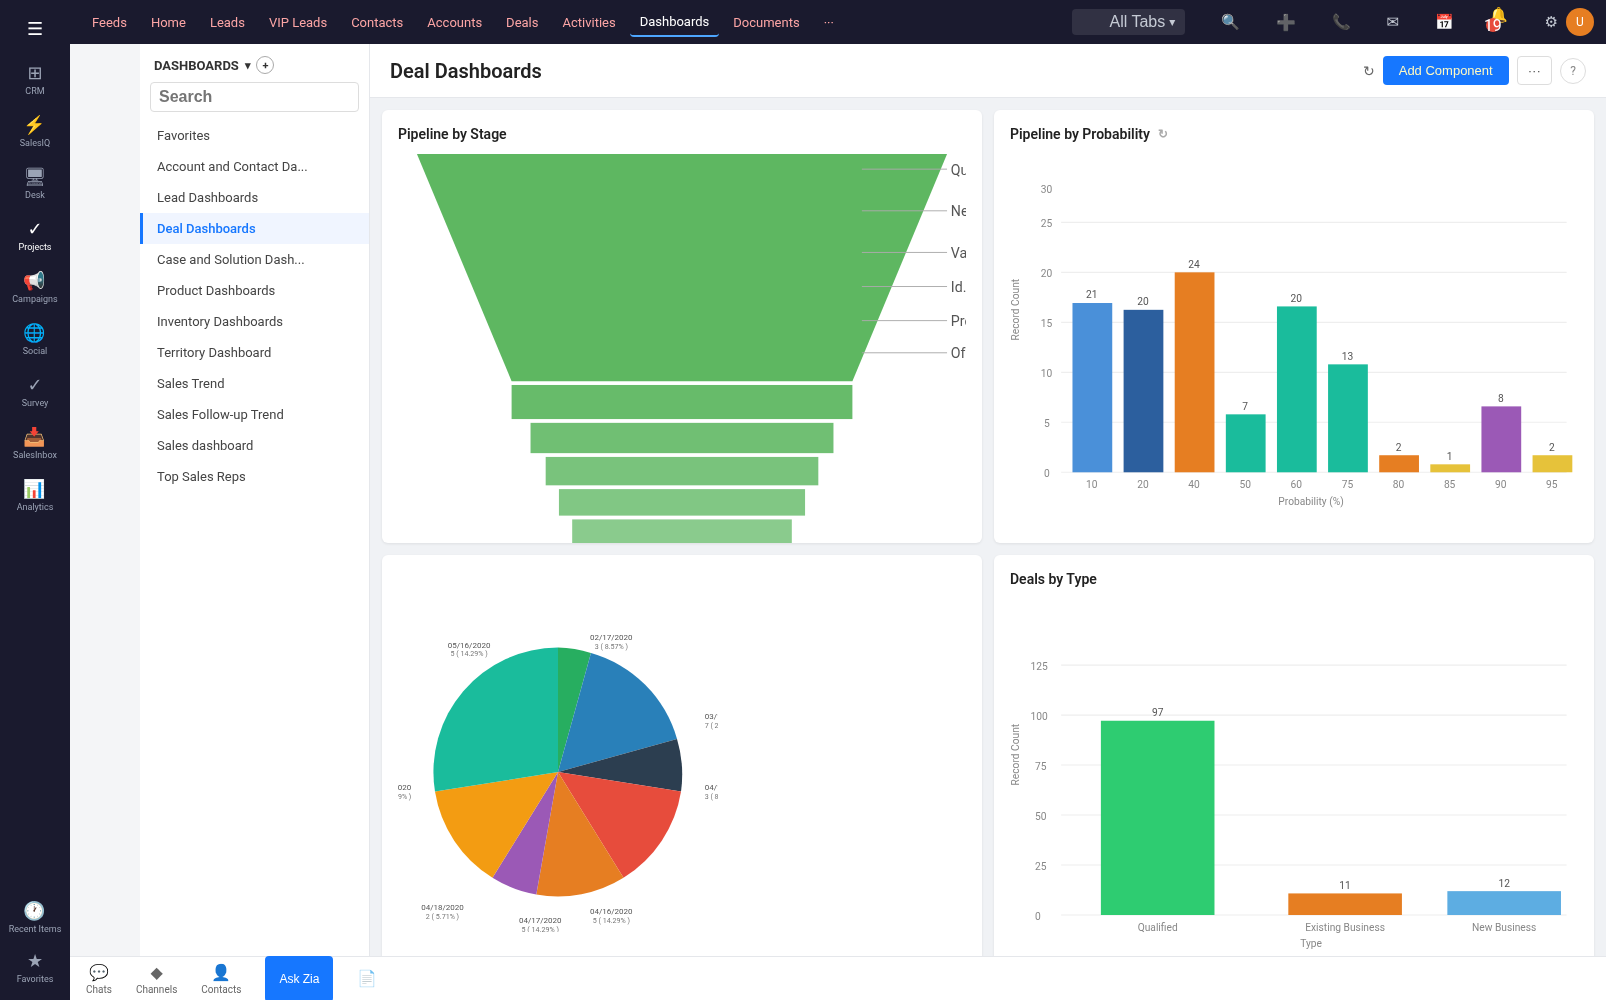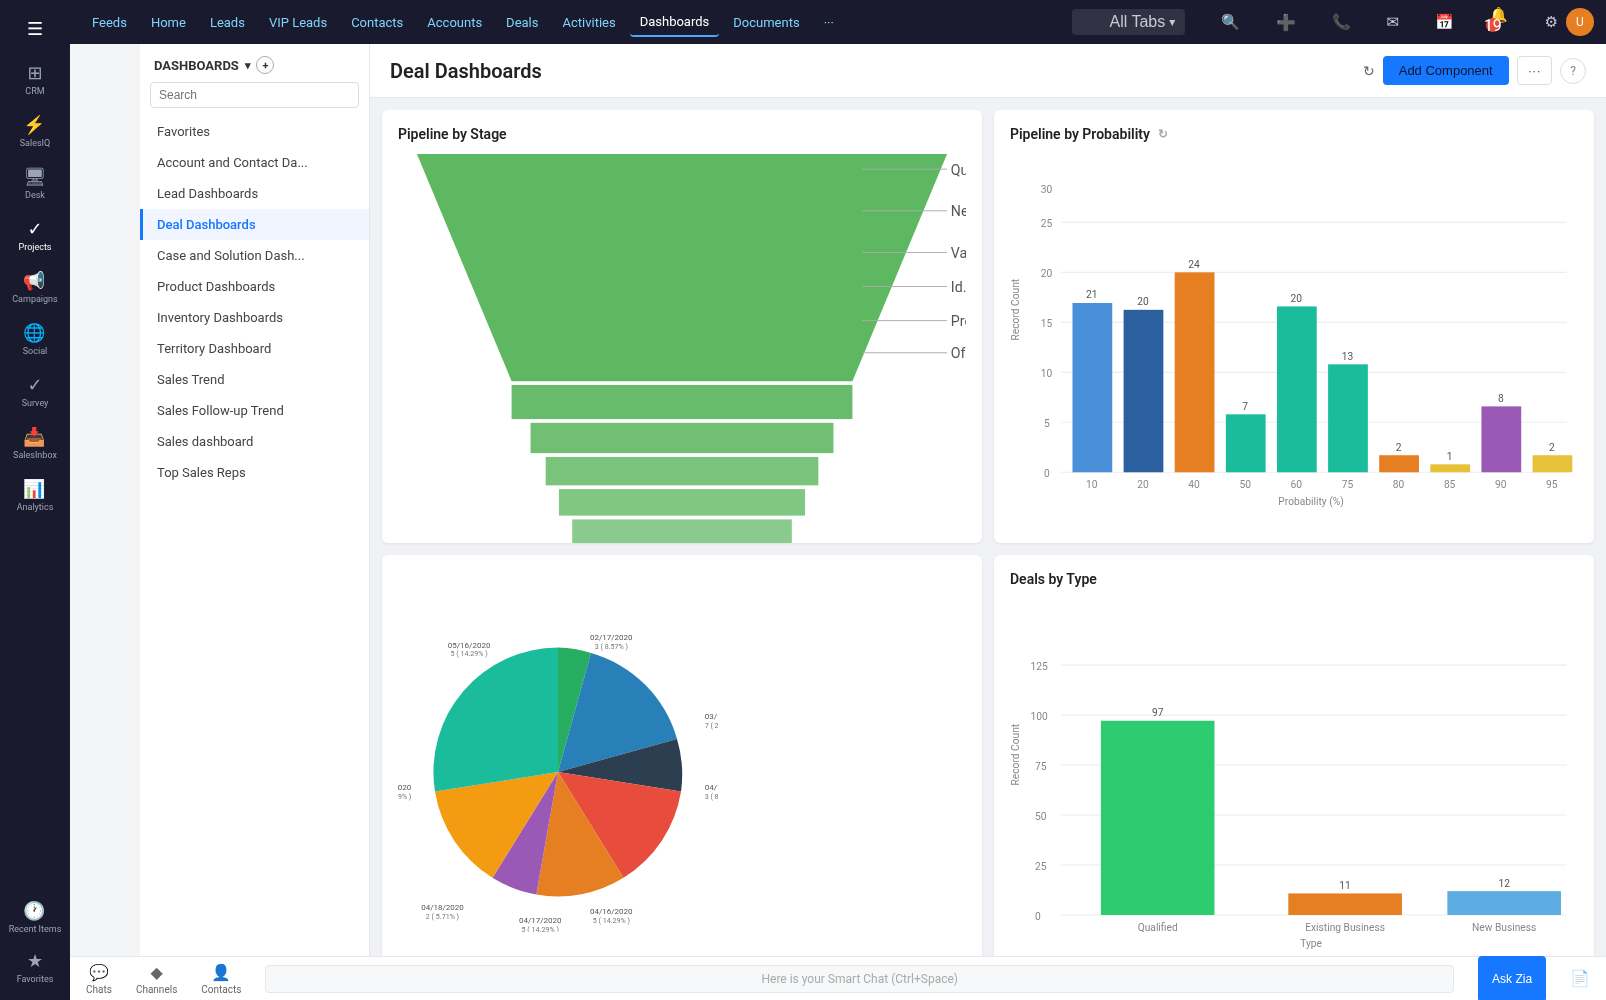--- a/index.html
+++ b/index.html
@@ -49,21 +49,21 @@
       top: 0;
       height: 44px;
       background: #1a1a2e;
       display: flex;
       align-items: center;
       padding: 0 12px;
       gap: 4px;
       z-index: 100;
     }
     .top-nav .nav-link {
-      color: #7dd3fc;
+      color: #fca5a5;
       padding: 6px 10px;
       border-radius: 4px;
       cursor: pointer;
       font-size: 13px;
       white-space: nowrap;
     }
     .top-nav .nav-link.active { color: #fff; border-bottom: 2px solid #4da6ff; }
     .top-nav .spacer { flex: 1; }
     .top-nav .nav-actions { display: flex; align-items: center; gap: 8px; color: #c5cad4; }
     .top-nav .nav-actions span { cursor: pointer; font-size: 16px; margin-left: 28px; }
@@ -133,23 +133,24 @@
       color: #333;
     }
     .left-panel-search {
       padding: 0 10px 8px;
     }
     .left-panel-search input {
       width: 100%;
       border: 1px solid #ddd;
       border-radius: 4px;
       padding: 5px 8px;
-      font-size: 12px;
+      font-size: 16px;
       color: #999;
       outline: none;
+      font-weight: bold;
     }
     .sidebar-list { overflow-y: auto; flex: 1; }
     .sidebar-item {
       padding: 8px 14px;
       cursor: pointer;
       color: #444;
       font-size: 13px;
       border-left: 3px solid transparent;
     }
     .sidebar-item.active { color: #1677ff; border-left-color: #1677ff; background: #f0f5ff; font-weight: 500; }
@@ -175,21 +176,21 @@
       color: #222;
       flex: 1;
     }
     .header-actions {
       display: flex;
       align-items: center;
       gap: 8px;
     }
     .btn-add {
       background: #1677ff;
-      color: #0f172a;
+      color: #fef9c3;
       border: none;
       padding: 7px 16px;
       border-radius: 4px;
       cursor: pointer;
       font-size: 13px;
       font-weight: 500;
     }
     .btn-icon {
       background: #fff;
       border: 1px solid #ddd;
@@ -643,18 +644,15 @@
     <span>Chats</span>
   </div>
   <div class="bottom-item">
     <span class="icon">◆</span>
     <span>Channels</span>
   </div>
   <div class="bottom-item">
     <span class="icon">👤</span>
     <span>Contacts</span>
   </div>
-  <div class="smart-chat">
-    <span>Here is your Smart Chat (Ctrl+Space)</span>
-  </div>
   <button class="ask-zia-btn">Ask Zia</button>
   <span style="font-size:16px; color:#888; cursor:pointer;">📄</span>
 </div>
 
 </body></html>

